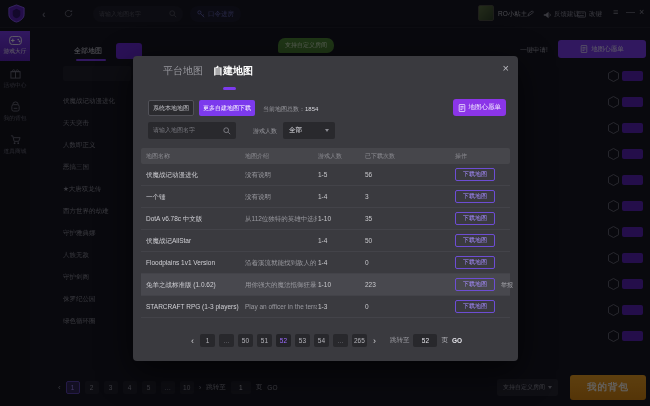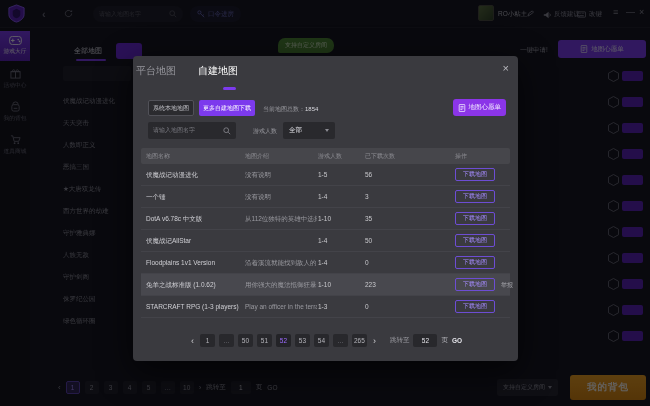--- a/index.html
+++ b/index.html
@@ -69,23 +69,23 @@
              background:linear-gradient(180deg,#F0A11B,#D98508);color:#FFF8E8;font-size:9.5px;font-weight:bold;
              display:flex;align-items:center;justify-content:center;letter-spacing:1px;}
 
   
   .overlay{position:absolute;left:0;top:0;width:650px;height:406px;background:rgba(4,4,8,.62);z-index:5;}
 
   
   .modal{position:absolute;left:133px;top:56px;width:385px;height:305px;background:#3a3a3f;border-radius:4px;
          box-shadow:0 10px 34px rgba(0,0,0,.65);z-index:10;font-size:6.5px;}
   .m-close{position:absolute;right:9px;top:7px;font-size:11px;color:#b9b9bf;cursor:pointer;line-height:11px;}
-  .m-tabs{position:absolute;left:3px;top:8px;display:flex;gap:22px;}
+  .m-tabs{position:absolute;left:30px;top:8px;display:flex;gap:10px;}
   .m-tab{font-size:10px;color:#97979d;cursor:pointer;}
-  .m-tab.active{color:#ffffff;font-weight:normal;}
+  .m-tab.active{color:#ffffff;font-weight:bold;}
   .m-underline{position:absolute;left:90px;top:31px;width:13px;height:3px;background:#7C3AED;border-radius:2px;}
   .m-btn-dark{position:absolute;left:15px;top:44px;height:16px;padding:0 4px;background:#2b2b2f;border:1px solid #515158;
               border-radius:2px;color:#c4c4ca;font-size:6px;display:flex;align-items:center;cursor:pointer;}
   .m-btn-purple{position:absolute;left:66px;top:44px;height:16px;padding:0 4px;background:#7C3AED;border-radius:2px;
                 color:#fff;font-size:6px;display:flex;align-items:center;cursor:pointer;}
   .m-total{position:absolute;left:130px;top:49px;font-size:6px;color:#9a9aa0;}
   .m-total b{color:#d8d8de;font-weight:normal;}
   .m-wish{position:absolute;right:12px;top:43px;height:17px;padding:0 5px;background:#8B35E8;border-radius:3px;
           display:flex;align-items:center;gap:3px;color:#f2ecff;font-size:6.5px;cursor:pointer;}
   .m-search{position:absolute;left:15px;top:66px;width:88px;height:17px;background:#29292d;border-radius:2px;

